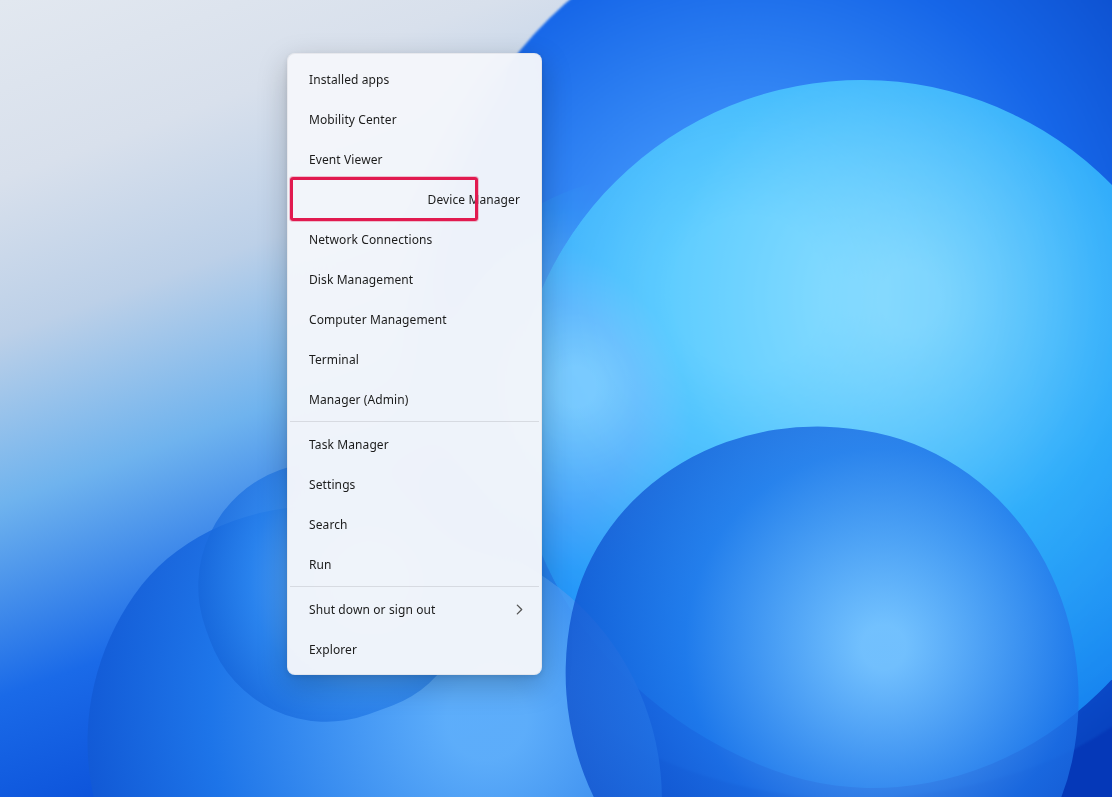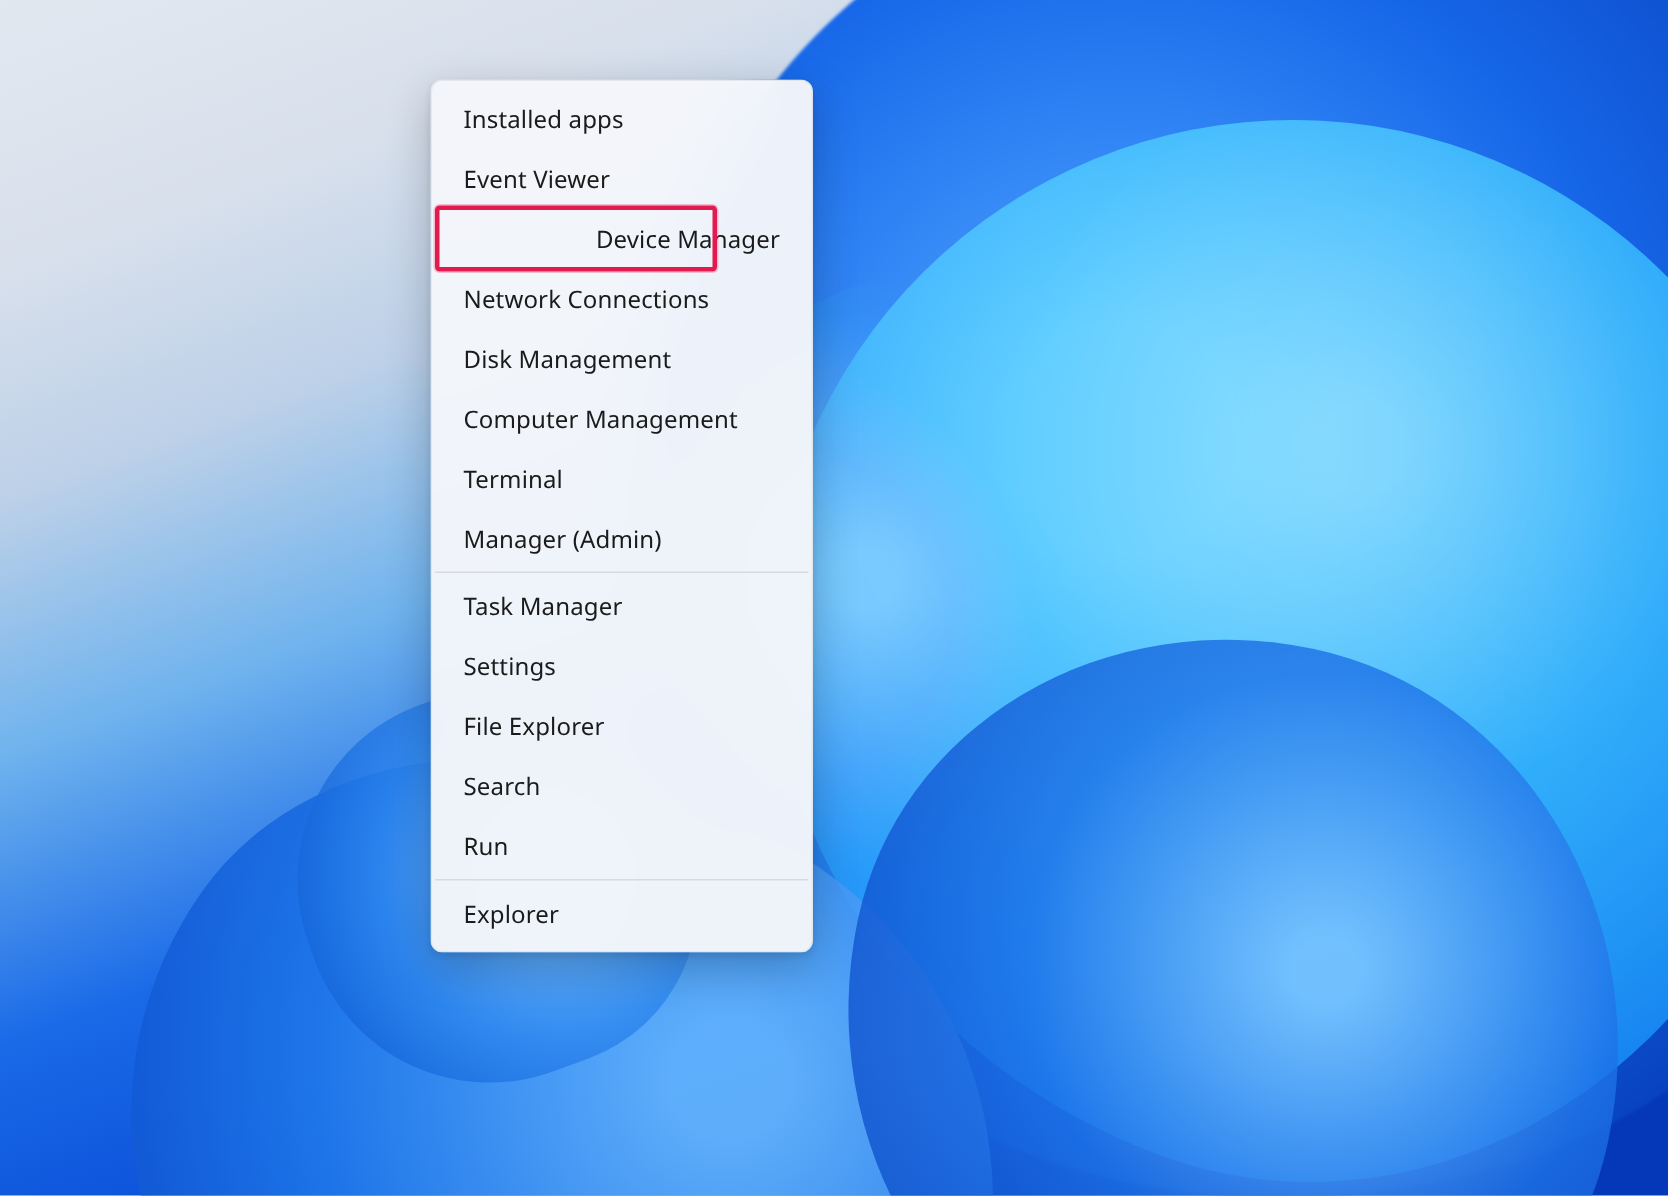--- a/index.html
+++ b/index.html
@@ -84,21 +84,21 @@
       padding: 5px 1px;
       backdrop-filter: blur(20px);
     }
 
     .menu-item {
       position: relative;
       display: flex;
       align-items: center;
       height: 40px;
       padding: 0 18px;
-      font-size: 16px;
+      font-size: 12px;
       color: #1b1b1b;
       cursor: default;
       border-radius: 4px;
       margin: 0 2px;
       font-weight: 400;
       letter-spacing: 0.1px;
     }
 
     .highlighted {
       position: relative;
@@ -148,20 +148,23 @@
 <div class="wallpaper-shape shape4"></div>
 <div class="wallpaper-shape shape5"></div>
 <div class="wallpaper-shape shape6"></div>
 
 <div class="context-menu">
 
   <div class="menu-item">
     <span>Installed apps</span>
   </div>
 
+  <div class="menu-item">
+    <span>Mobility Center</span>
+  </div>
 
 
   <div class="menu-item">
     <span>Event Viewer</span>
   </div>
 
 
   <div class="menu-item highlighted">
     <span>Device Manager</span>
   </div>
@@ -189,32 +192,37 @@
   <div class="separator"></div>
 
   <div class="menu-item">
     <span>Task Manager</span>
   </div>
 
   <div class="menu-item">
     <span>Settings</span>
   </div>
 
-  <div class="menu-item">
-    <span>File Explorer</span>
-  </div>
 
   <div class="menu-item">
     <span>Search</span>
   </div>
 
   <div class="menu-item">
     <span>Run</span>
   </div>
 
   <div class="separator"></div>
 
+  <div class="menu-item">
+    <span>Shut down or sign out</span>
+    <span class="chevron">
+      <svg viewBox="0 0 6 10" fill="none">
+          <path d="M1 1 L5 5 L1 9" stroke="currentColor" stroke-width="1.2" stroke-linecap="round" stroke-linejoin="round"></path>
+        </svg>
+    </span>
+  </div>
 
   <div class="menu-item">
     <span>Explorer</span>
   </div>
 
 </div>
 
 </body></html>

